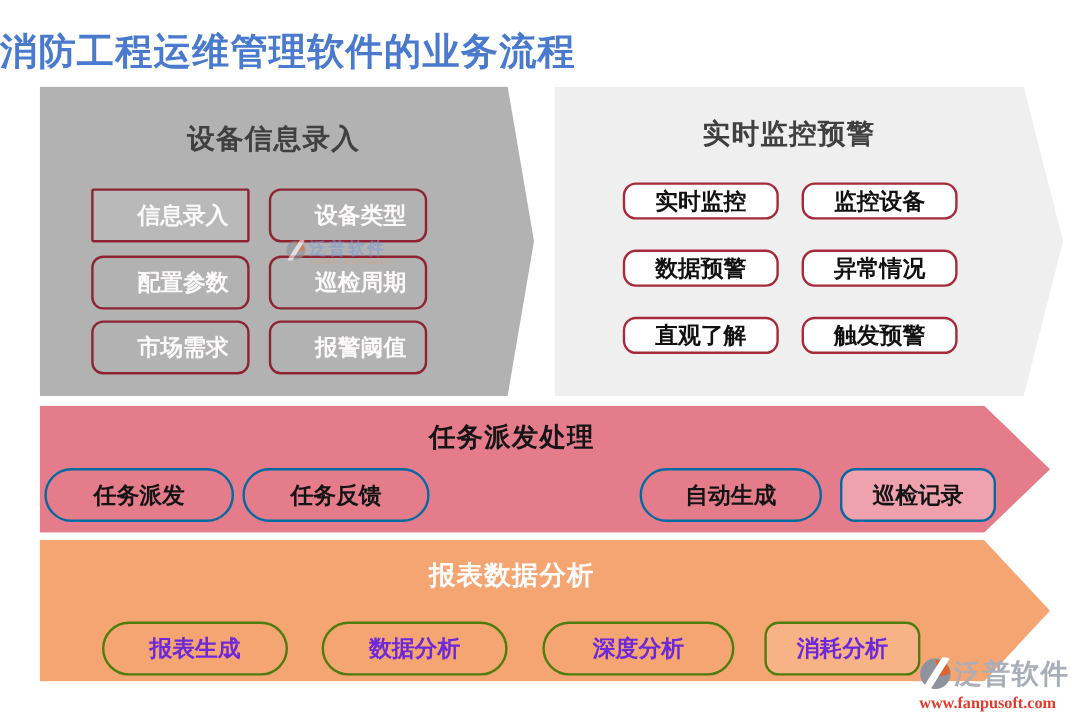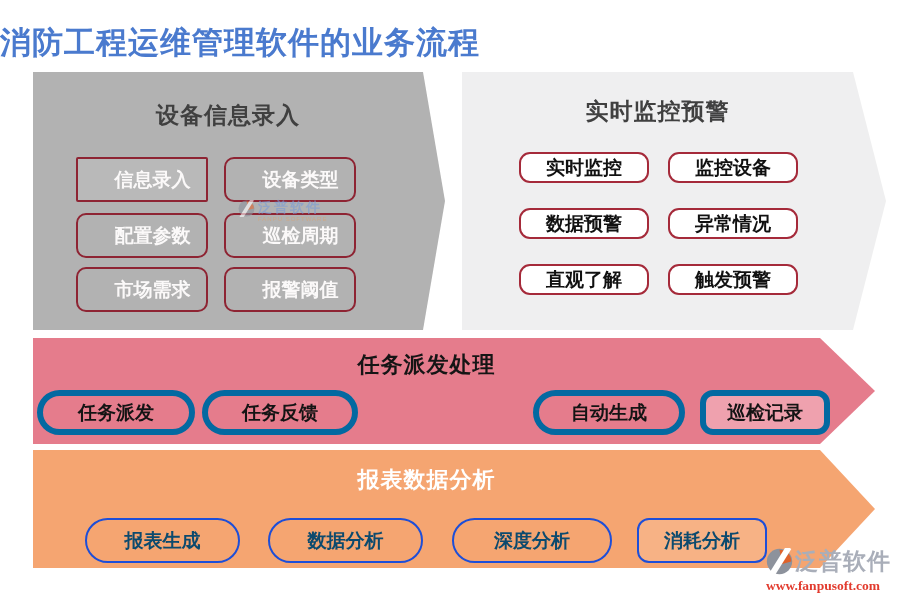--- a/index.html
+++ b/index.html
@@ -59,25 +59,25 @@
   .band-orange{top:450px;height:118px;background:#f5a571;}
   .band-hd{
     position:absolute;left:0;width:calc(100% - 55px);text-align:center;
     font-size:22px;font-weight:800;letter-spacing:1px;
   }
   .band-red .band-hd{top:12px;color:#151515;}
   .band-orange .band-hd{top:15px;color:#ffffff;}
 
   .band .node{height:45px;}
   .band-red .node{
-    top:52px;border:6px solid #0369a1;border-radius:23px;background:#e57c8c;color:#141414;
+    top:52px;border:2px solid #0369a1;border-radius:23px;background:#e57c8c;color:#141414;
   }
   .band-red .node.sq{border-radius:13px;background:#efa1ae;}
   .band-orange .node{
-    top:68px;border:2px solid #1d4ed8;border-radius:23px;background:#f5a571;color:#0c4a6e;
+    top:68px;border:2px solid #4d7c0f;border-radius:23px;background:#f5a571;color:#6d28d9;
   }
   .band-orange .node.sq{border-radius:12px;background:#f7b285;}
 
   
   .wm{
     position:absolute;left:205px;top:128px;display:flex;align-items:flex-start;gap:3px;
     opacity:.6;pointer-events:none;
   }
   .wm .wm-txt{display:flex;flex-direction:column;line-height:1;}
   .wm .wm-brand{font-size:14px;font-weight:800;color:#7b9cd6;letter-spacing:2px;}

